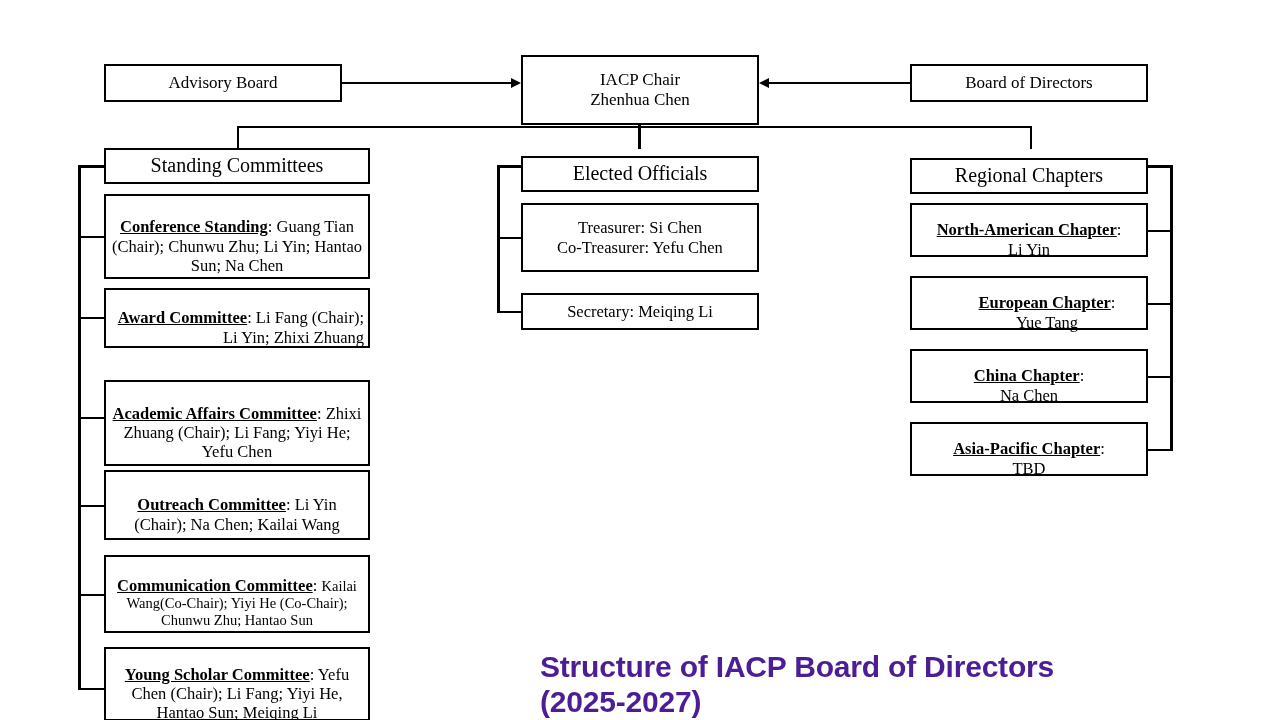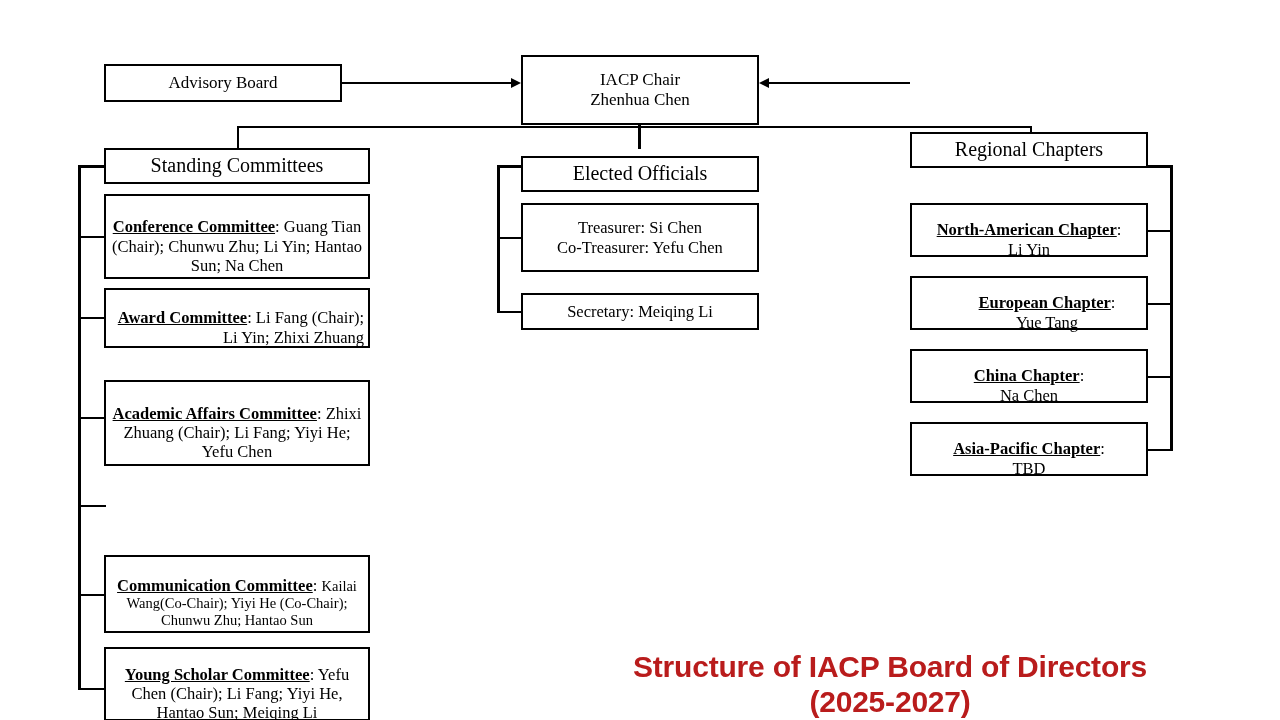--- a/index.html
+++ b/index.html
@@ -75,45 +75,48 @@
     border-bottom: 5px solid transparent;
     border-right: 10px solid #000;
   }
 
   
   #chart-title {
     position: absolute;
     left: 540px;
     top: 622px;
     width: 700px;
-    text-align: center;
+    text-align: left;
     font-family: "Liberation Sans", "DejaVu Sans", sans-serif;
     font-weight: bold;
     font-size: 30px;
     line-height: 1.16;
     letter-spacing: -0.2px;
-    color: #b91c1c;
+    color: #4c1d95;
     z-index: 4;
     white-space: pre-line;
   }
 </style>
 </head>
 <body>
 
 <div id="canvas">
 
   <div class="node plain-node" style="left:104px; top:36px; width:238px; height:38px;">
     <span class="txt">Advisory Board</span>
   </div>
 
   <div class="node plain-node" style="left:521px; top:27px; width:238px; height:70px;">
     <span class="txt">IACP Chair
 Zhenhua Chen</span>
   </div>
 
+  <div class="node plain-node" style="left:910px; top:36px; width:238px; height:38px;">
+    <span class="txt">Board of Directors</span>
+  </div>
 
   <div class="ln h" style="left:342px; top:54px; width:169px;"></div>
   <div class="arrowhead right" style="left:511px; top:50px;"></div>
 
   <div class="ln h" style="left:769px; top:54px; width:141px;"></div>
   <div class="arrowhead left" style="left:759px; top:50px;"></div>
 
   <div class="ln thick v" style="left:638px; top:81px; height:19px;"></div>
   <div class="ln h" style="left:237px; top:98px; width:795px;"></div>
   <div class="ln v" style="left:237px; top:98px; height:23px;"></div>
@@ -121,51 +124,56 @@
   <div class="ln v" style="left:1030px; top:98px; height:23px;"></div>
 
   <div class="node hdr-node" style="left:104px; top:120px; width:266px; height:36px;">
     <span class="txt">Standing Committees</span>
   </div>
 
   <div class="node hdr-node" style="left:521px; top:128px; width:238px; height:36px;">
     <span class="txt">Elected Officials</span>
   </div>
 
-  <div class="node hdr-node" style="left:910px; top:104px; width:238px; height:36px;">
+  <div class="node hdr-node" style="left:910px; top:130px; width:238px; height:36px;">
     <span class="txt">Regional Chapters</span>
   </div>
 
   <div class="ln thick v" style="left:78px; top:137px; height:524px;"></div>
   <div class="ln thick h" style="left:78px; top:137px; width:28px;"></div>
   <div class="ln h" style="left:78px; top:208px; width:28px;"></div>
   <div class="ln h" style="left:78px; top:289px; width:28px;"></div>
   <div class="ln h" style="left:78px; top:389px; width:28px;"></div>
   <div class="ln h" style="left:78px; top:477px; width:28px;"></div>
   <div class="ln h" style="left:78px; top:566px; width:28px;"></div>
   <div class="ln h" style="left:78px; top:660px; width:28px;"></div>
 
   <div class="node detail-node" style="left:104px; top:166px; width:266px; height:85px;">
     <span class="txt">
-      <span class="title-line">Conference Committee</span><span>: </span><span>Guang Tian (Chair); Chunwu Zhu;  Li Yin;  Hantao Sun; Na Chen</span>
+      <span class="title-line">Conference Standing</span><span>: </span><span>Guang Tian (Chair); Chunwu Zhu;  Li Yin;  Hantao Sun; Na Chen</span>
     </span>
   </div>
 
   <div class="node detail-node" style="left:104px; top:260px; width:266px; height:60px;text-align:right;">
     <span class="txt">
       <span class="title-line">Award Committee</span><span>: </span><span>Li Fang (Chair); Li Yin; Zhixi Zhuang</span>
     </span>
   </div>
 
   <div class="node detail-node" style="left:104px; top:352px; width:266px; height:86px;">
     <span class="txt">
       <span class="title-line">Academic Affairs Committee</span><span>: </span><span>Zhixi Zhuang (Chair); Li Fang; Yiyi He; Yefu Chen</span>
     </span>
   </div>
 
+  <div class="node detail-node" style="left:104px; top:442px; width:266px; height:70px;">
+    <span class="txt">
+      <span class="title-line">Outreach Committee</span><span>: </span><span>Li Yin (Chair); Na Chen; Kailai Wang</span>
+    </span>
+  </div>
 
   <div class="node detail-node small" style="left:104px; top:527px; width:266px; height:78px;">
     <span class="txt">
       <span class="title-line" style="font-size:16.5px;">Communication Committee</span><span style="font-size:16.5px;">: </span><span>Kailai Wang(Co-Chair); Yiyi He (Co-Chair); Chunwu Zhu; Hantao Sun</span>
     </span>
   </div>
 
   <div class="node detail-node" style="left:104px; top:619px; width:266px; height:74px;">
     <span class="txt">
       <span class="title-line">Young Scholar Committee</span><span>: </span><span>Yefu Chen (Chair); Li Fang; Yiyi He, Hantao Sun; Meiqing Li</span>

